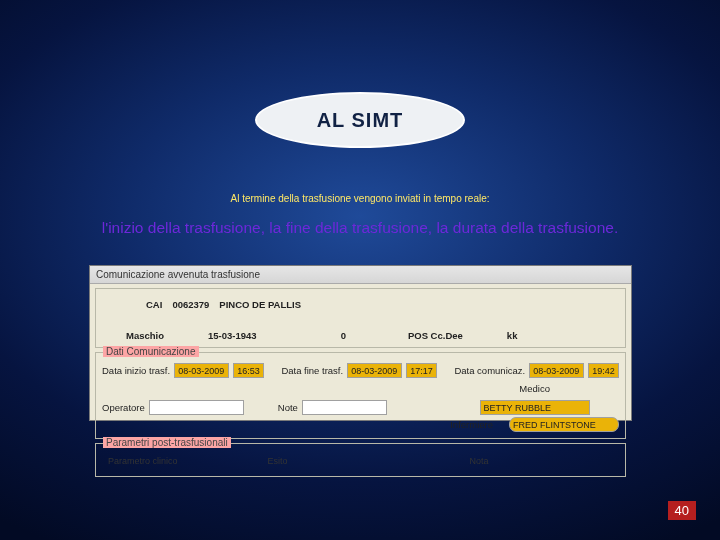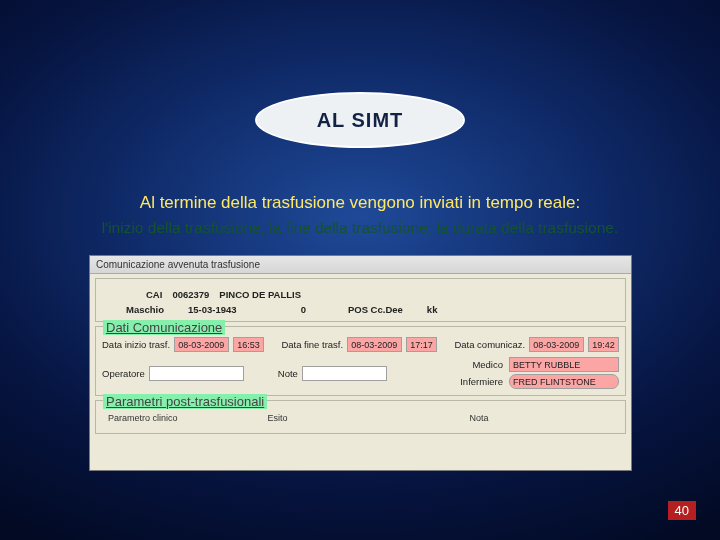--- a/index.html
+++ b/index.html
@@ -24,32 +24,32 @@
   .bubble span {
     color: #112244;
     font-weight: 700;
     font-size: 20px;
     letter-spacing: 1px;
   }
   .caption1 {
     position: absolute; top: 193px; left: 0; right: 0;
     text-align: center;
     color: #ffe866;
-    font-size: 17px;
+    font-size: 10px;
   }
   .caption2 {
     position: absolute; top: 219px; left: 0; right: 0;
     text-align: center;
-    color: #14532d;
+    color: #6d28d9;
     font-size: 15.5px;
   }
   .win {
     position: absolute;
-    left: 89px; top: 255px;
-    width: 543px; height: 216px;
+    left: 89px; top: 265px;
+    width: 543px; height: 156px;
     background: #ece9d8;
     border: 1px solid #7a7a7a;
     font-size: 10px;
     color: #222;
   }
   .titlebar {
     height: 18px;
     background: linear-gradient(#e6e6e6, #d6d6d6);
     border-bottom: 1px solid #aaa;
     display: flex; align-items: center;
@@ -59,39 +59,38 @@
   }
   .group {
     border: 1px solid #b8b8a8;
     margin: 4px 5px 0 5px;
     position: relative;
     padding: 10px 6px 6px 6px;
   }
   .group-label {
     position: absolute;
     top: -7px; left: 7px;
-    background: #86efac;
+    background: #fca5a5;
     padding: 0 3px;
-    font-size: 13px;
+    font-size: 10px;
     color: #444;
-    text-decoration: underline;
   }
   .row { display: flex; align-items: center; gap: 4px; }
   .row + .row { margin-top: 5px; }
   .bold { font-weight: 700; }
   .field {
     background: #fff;
     border: 1px solid #a0a0a0;
     height: 15px;
     display: inline-flex; align-items: center;
     padding: 0 3px;
     font-size: 9px;
     color: #222;
   }
-  .field.ro { background: #fca5a5; }
+  .field.ro { background: #eab308; }
   .lbl { font-size: 9.5px; color: #222; white-space: nowrap; }
   .spacer { flex: 1; }
   .g-patient .row1 { gap: 10px; margin-left: 44px; }
   .paramhead { display: flex; gap: 90px; padding: 2px 0 0 6px; color: #333; font-size: 9px; }
   .pagenum {
     position: absolute;
     right: 24px; bottom: 20px;
     background: #b51f1f;
     color: #fff;
     font-size: 13px;
@@ -115,21 +114,21 @@
     <div class="titlebar">
       <span>Comunicazione avvenuta trasfusione</span>
     </div>
 
     <div class="group g-patient">
       <div class="row row1">
         <span class="lbl bold">CAI</span>
         <span class="lbl bold">0062379</span>
         <span class="lbl bold">PINCO DE PALLIS</span>
       </div>
-      <div class="row" style="gap:24px; margin-top:4px;">
+      <div class="row" style="gap:44px; margin-top:20px;">
         <span class="lbl bold" style="margin-left:24px;">Maschio</span>
         <span class="lbl bold">15-03-1943</span>
         <span class="lbl bold" style="margin-left:40px;">0</span>
         <span class="lbl bold" style="margin-left:18px;">POS Cc.Dee</span>
         <span class="lbl bold">kk</span>
       </div>
     </div>
 
     <div class="group">
       <span class="group-label">Dati Comunicazione</span>
@@ -147,25 +146,25 @@
         <span class="field ro" style="width:32px;">19:42</span>
       </div>
       <div class="row">
         <span class="lbl">Operatore</span>
         <span class="field" style="width:95px;"></span>
         <span style="width:26px;"></span>
         <span class="lbl">Note</span>
         <span class="field" style="width:85px;"></span>
         <span class="spacer"></span>
         <div style="display:flex; flex-direction:column; gap:2px;">
-          <div style="display:flex; gap:6px; align-items:center; justify-content:flex-end;">
+          <div style="display:flex; gap:6px; align-items:center; justify-content:flex-end;flex-direction:column;">
             <span class="lbl">Medico</span>
             <span class="field ro" style="width:110px;">BETTY RUBBLE</span>
           </div>
-          <div style="display:flex; gap:6px; align-items:center; justify-content:flex-end;">
+          <div style="display:flex; gap:16px; align-items:center; justify-content:flex-end;">
             <span class="lbl">Infermiere</span>
             <span class="field ro" style="width:110px;border-radius:7px;">FRED FLINTSTONE</span>
           </div>
         </div>
       </div>
     </div>
 
     <div class="group" style="min-height:34px;">
       <span class="group-label">Parametri post-trasfusionali</span>
       <div class="paramhead">

